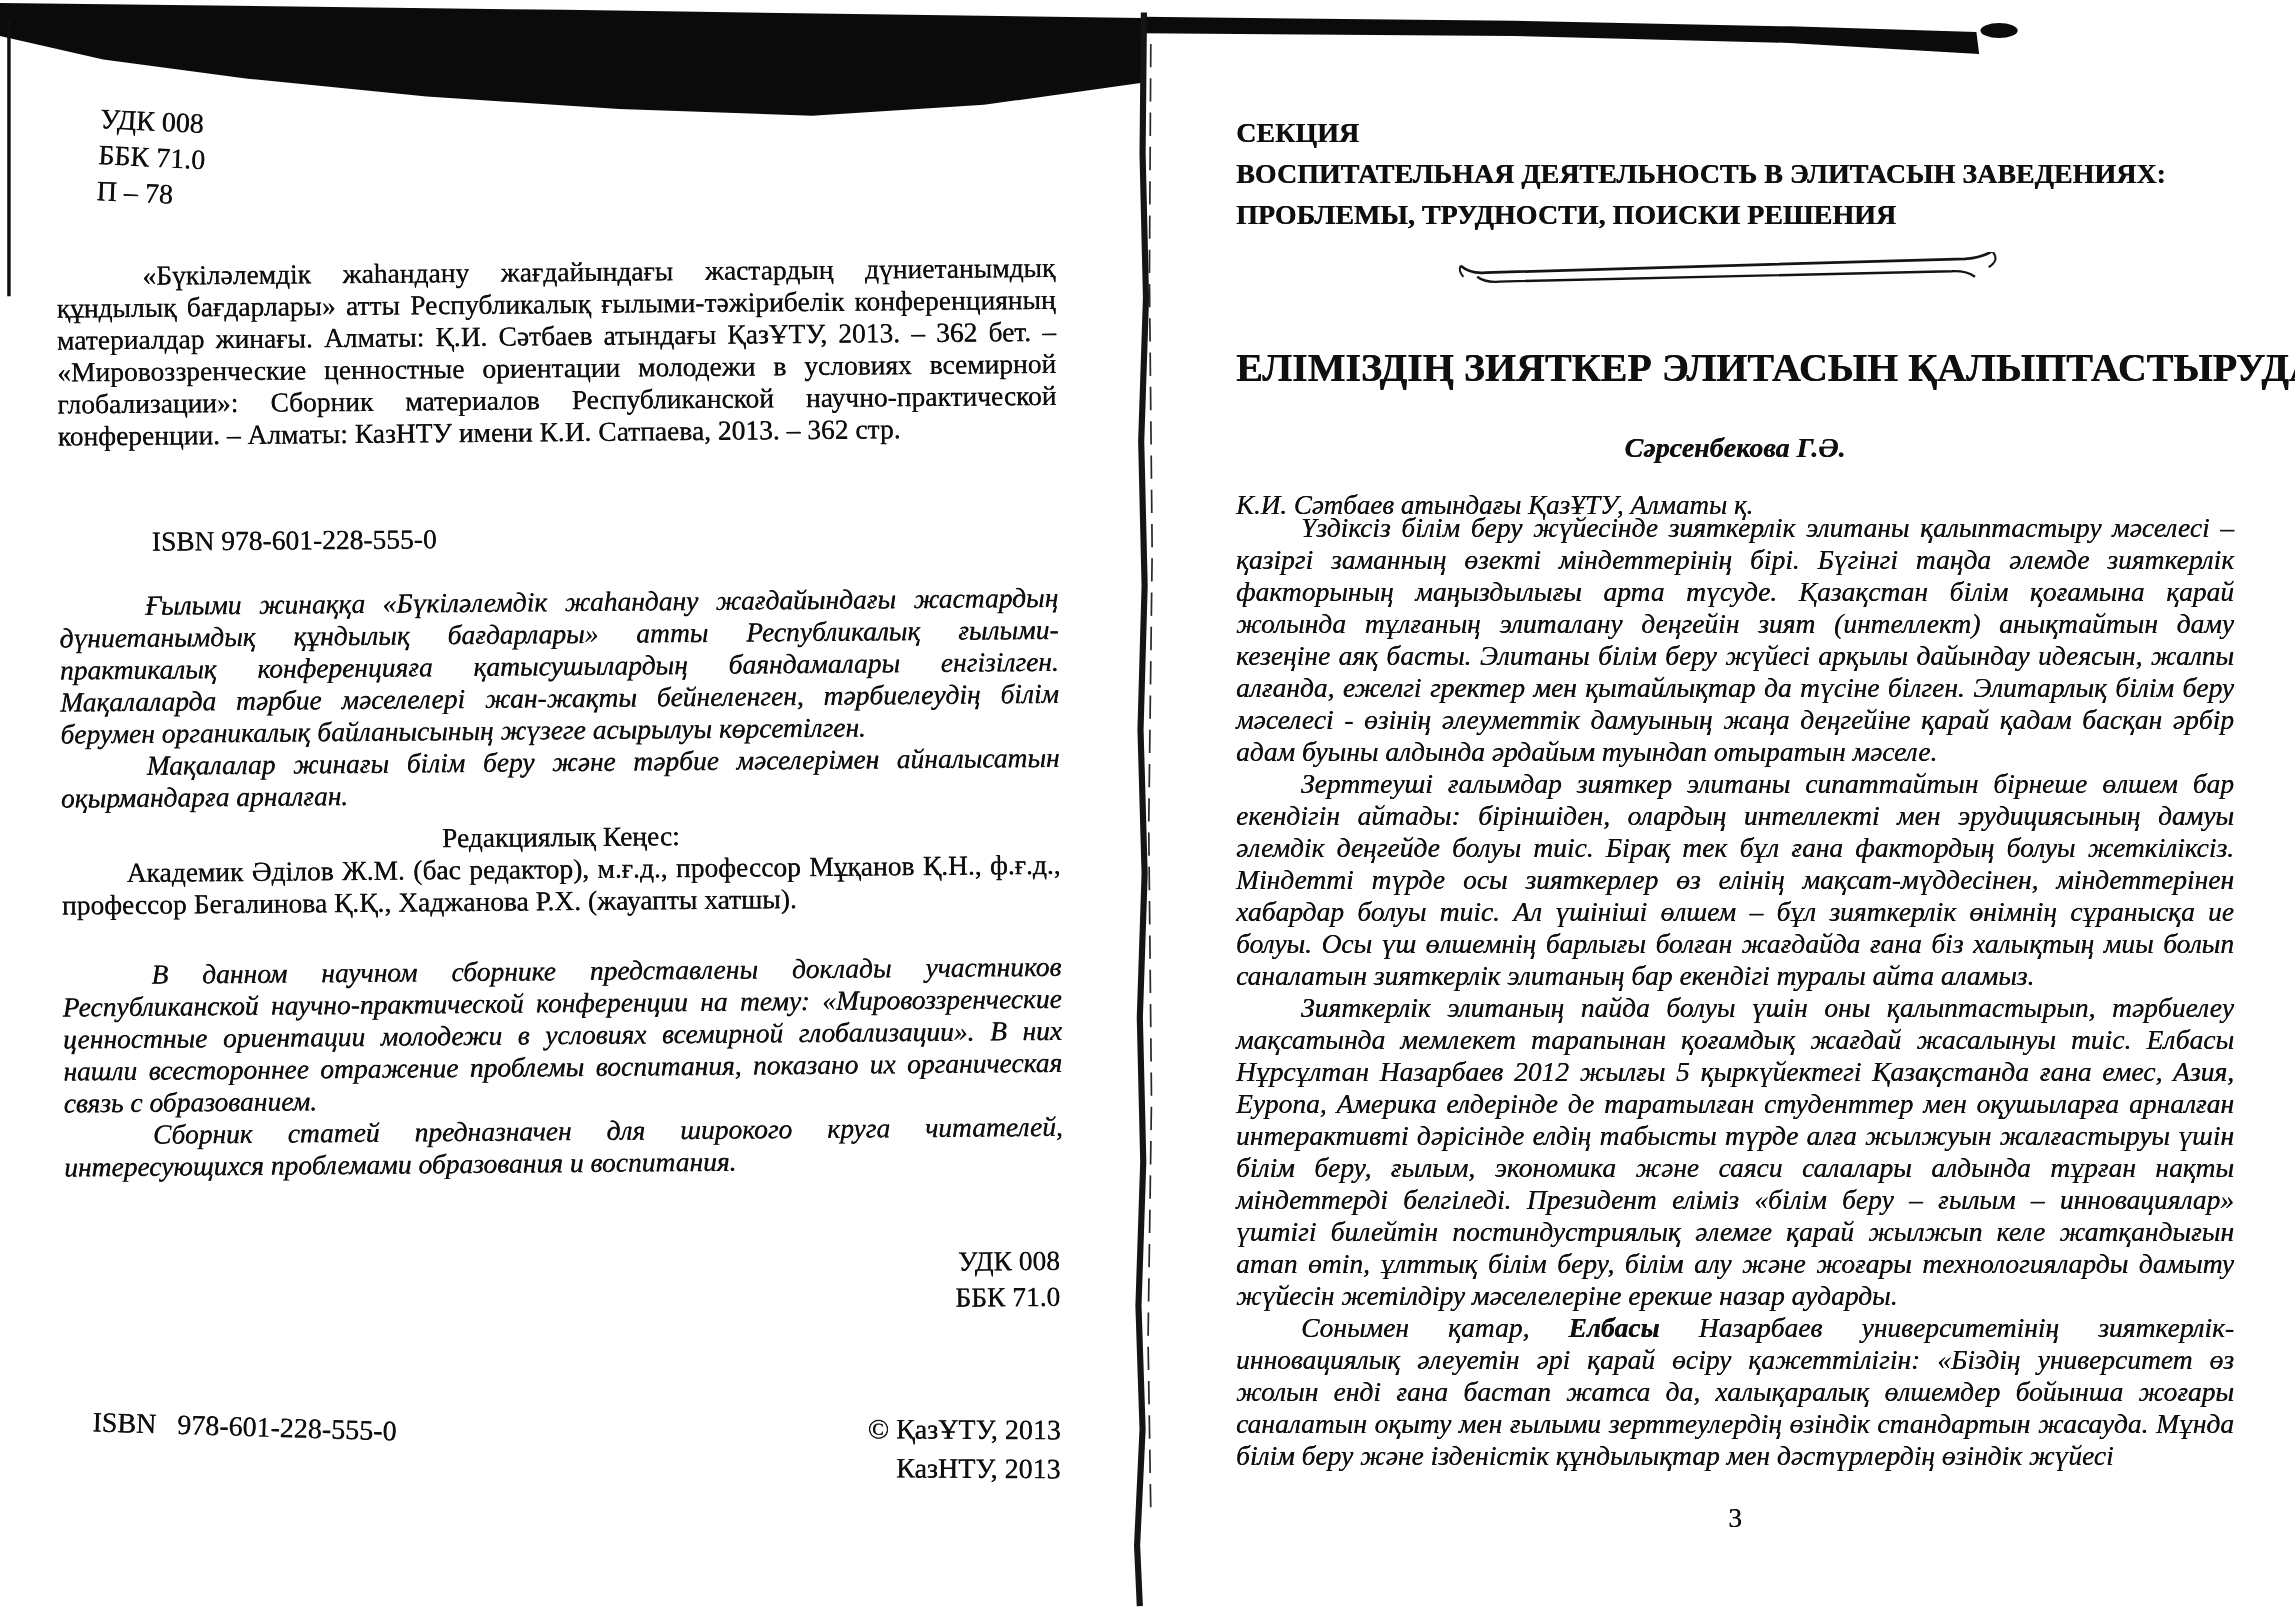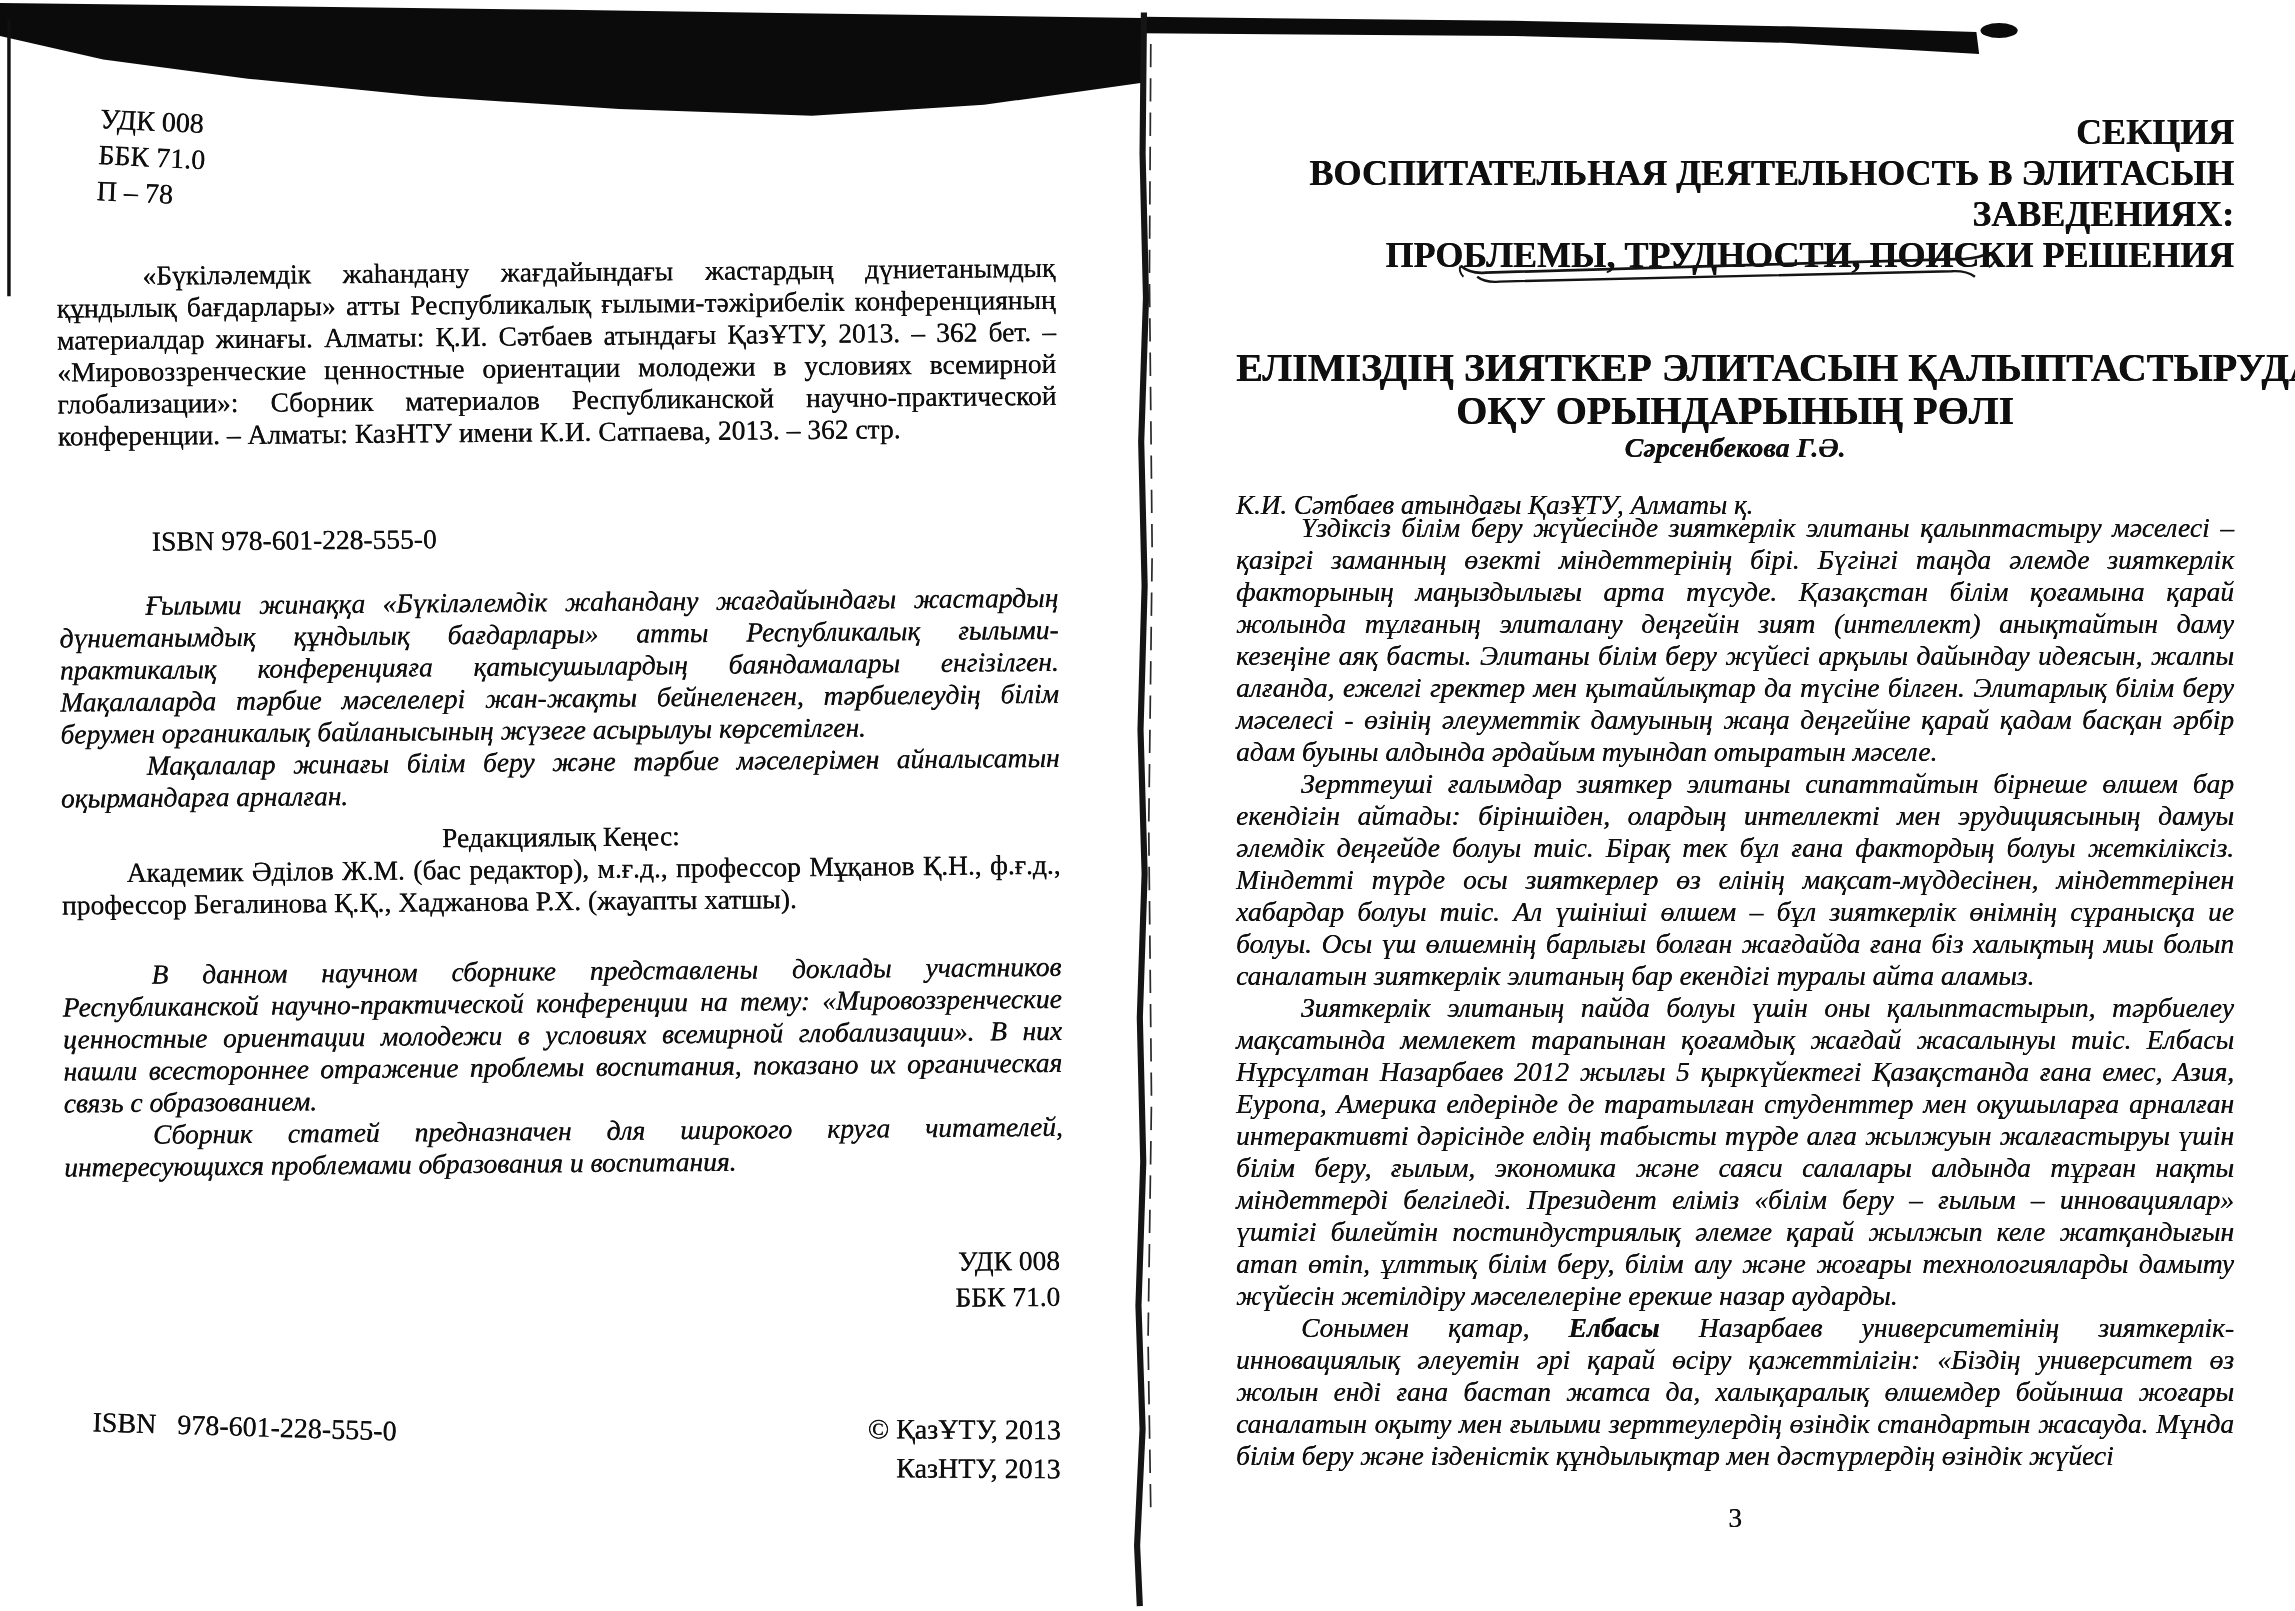--- a/index.html
+++ b/index.html
@@ -21,21 +21,21 @@
   .indent125{text-indent:86px;}
   .indent95{text-indent:65px;}
   .indent130{text-indent:89px;}
   .ed-head{text-align:center;margin-top:11px;}
   .udk-bottom{font-size:27.5px;line-height:36px;text-align:right;
               text-shadow:0.3px 0.3px 0 currentColor;}
   .isbn-bottom{font-size:28px;white-space:pre;transform:rotate(2.2deg);
                text-shadow:0.3px 0.3px 0 currentColor;}
   .copyright{font-size:28px;line-height:39px;text-align:right;transform:rotate(0.8deg);
              text-shadow:0.3px 0.3px 0 currentColor;}
-  .sec-head{font-weight:bold;font-size:36px;line-height:41px;text-align:right;
+  .sec-head{font-weight:bold;font-size:28px;line-height:41px;text-align:left;
             text-shadow:0.4px 0.4px 0 currentColor;}
   .art-title{font-weight:bold;font-size:40px;line-height:43px;text-align:center;
              text-shadow:0.4px 0.4px 0 currentColor;white-space:nowrap;}
   .author{font-weight:bold;font-style:italic;font-size:28px;text-align:center;
           text-shadow:0.3px 0.3px 0 currentColor;}
   .affil{font-style:italic;font-size:27px;
          text-shadow:0.2px 0.2px 0 currentColor;}
   .pgnum{font-size:27.5px;text-align:center;text-shadow:0.3px 0.3px 0 currentColor;}
   svg{display:block;}
 </style>
@@ -104,21 +104,20 @@
 
     <svg class="abs" style="left:220px;top:252px;" width="558" height="33" viewBox="0 0 810 48">
       <path d="M6,20 q14,12 36,10 L740,10 q26,-2 40,-12" fill="none" stroke="#141414" stroke-width="4"></path>
       <path d="M30,36 q12,9 32,7 L720,28 q22,-1 34,8" fill="none" stroke="#141414" stroke-width="3.4"></path>
       <path d="M6,20 q-4,8 4,16" fill="none" stroke="#141414" stroke-width="3"></path>
       <path d="M780,0 q10,12 -6,22" fill="none" stroke="#141414" stroke-width="3"></path>
     </svg>
 
     <div class="abs" style="left:0;top:346px;width:998px;">
       <p class="art-title">ЕЛІМІЗДІҢ ЗИЯТКЕР ЭЛИТАСЫН ҚАЛЫПТАСТЫРУДА ЖОҒАРЫ</p>
-      <p class="art-title">ОҚУ ОРЫНДАРЫНЫҢ РӨЛІ</p>
     </div>
 
     <p class="abs author" style="left:0;top:432px;width:998px;">Сәрсенбекова  Г.Ә.</p>
     <p class="abs affil" style="left:0;top:490px;width:998px;">К.И. Сәтбаев атындағы ҚазҰТУ, Алматы қ.</p>
 
     <div class="abs" style="left:0;top:512px;width:998px;font-style:italic;">
       <p class="body-txt indent95">Үздіксіз білім беру жүйесінде зияткерлік элитаны қалыптастыру мәселесі – қазіргі заманның өзекті міндеттерінің бірі. Бүгінгі таңда әлемде зияткерлік факторының маңыздылығы арта түсуде. Қазақстан білім қоғамына қарай жолында тұлғаның элиталану деңгейін зият (интеллект) анықтайтын даму кезеңіне аяқ басты. Элитаны білім беру жүйесі арқылы дайындау идеясын, жалпы алғанда,  ежелгі гректер мен қытайлықтар да  түсіне білген. Элитарлық білім беру мәселесі - өзінің әлеуметтік дамуының жаңа деңгейіне қарай қадам басқан әрбір адам буыны алдында әрдайым туындап отыратын мәселе.</p>
       <p class="body-txt indent95">Зерттеуші ғалымдар зияткер элитаны сипаттайтын бірнеше өлшем бар екендігін айтады: біріншіден, олардың интеллекті мен эрудициясының дамуы әлемдік деңгейде болуы тиіс. Бірақ тек бұл ғана фактордың болуы жеткіліксіз. Міндетті түрде осы зияткерлер өз елінің мақсат-мүддесінен, міндеттерінен хабардар болуы тиіс. Ал үшініші өлшем – бұл зияткерлік өнімнің сұранысқа ие болуы. Осы үш өлшемнің барлығы болған жағдайда ғана біз халықтың миы болып саналатын зияткерлік элитаның бар екендігі туралы айта аламыз.</p>
       <p class="body-txt indent95">Зияткерлік элитаның пайда болуы үшін оны қалыптастырып, тәрбиелеу мақсатында мемлекет тарапынан қоғамдық жағдай жасалынуы тиіс. Елбасы Нұрсұлтан Назарбаев 2012 жылғы 5 қыркүйектегі Қазақстанда ғана емес, Азия, Еуропа, Америка елдерінде де таратылған студенттер мен оқушыларға арналған интерактивті дәрісінде елдің табысты түрде алға жылжуын жалғастыруы үшін білім беру, ғылым, экономика және саяси салалары алдында тұрған нақты міндеттерді белгіледі. Президент еліміз «білім беру – ғылым – инновациялар» үштігі билейтін постиндустриялық әлемге қарай жылжып келе жатқандығын атап өтіп, ұлттық білім беру, білім алу және жоғары технологияларды дамыту жүйесін жетілдіру мәселелеріне ерекше назар аударды.</p>
       <p class="body-txt indent95"><span>Сонымен қатар, </span><b>Елбасы</b><span> Назарбаев университетінің зияткерлік-инновациялық әлеуетін әрі қарай өсіру қажеттілігін: «Біздің университет өз жолын енді ғана бастап жатса да, халықаралық өлшемдер бойынша жоғары саналатын оқыту мен ғылыми зерттеулердің өзіндік стандартын жасауда. Мұнда білім беру және ізденістік құндылықтар мен дәстүрлердің өзіндік жүйесі</span></p>

